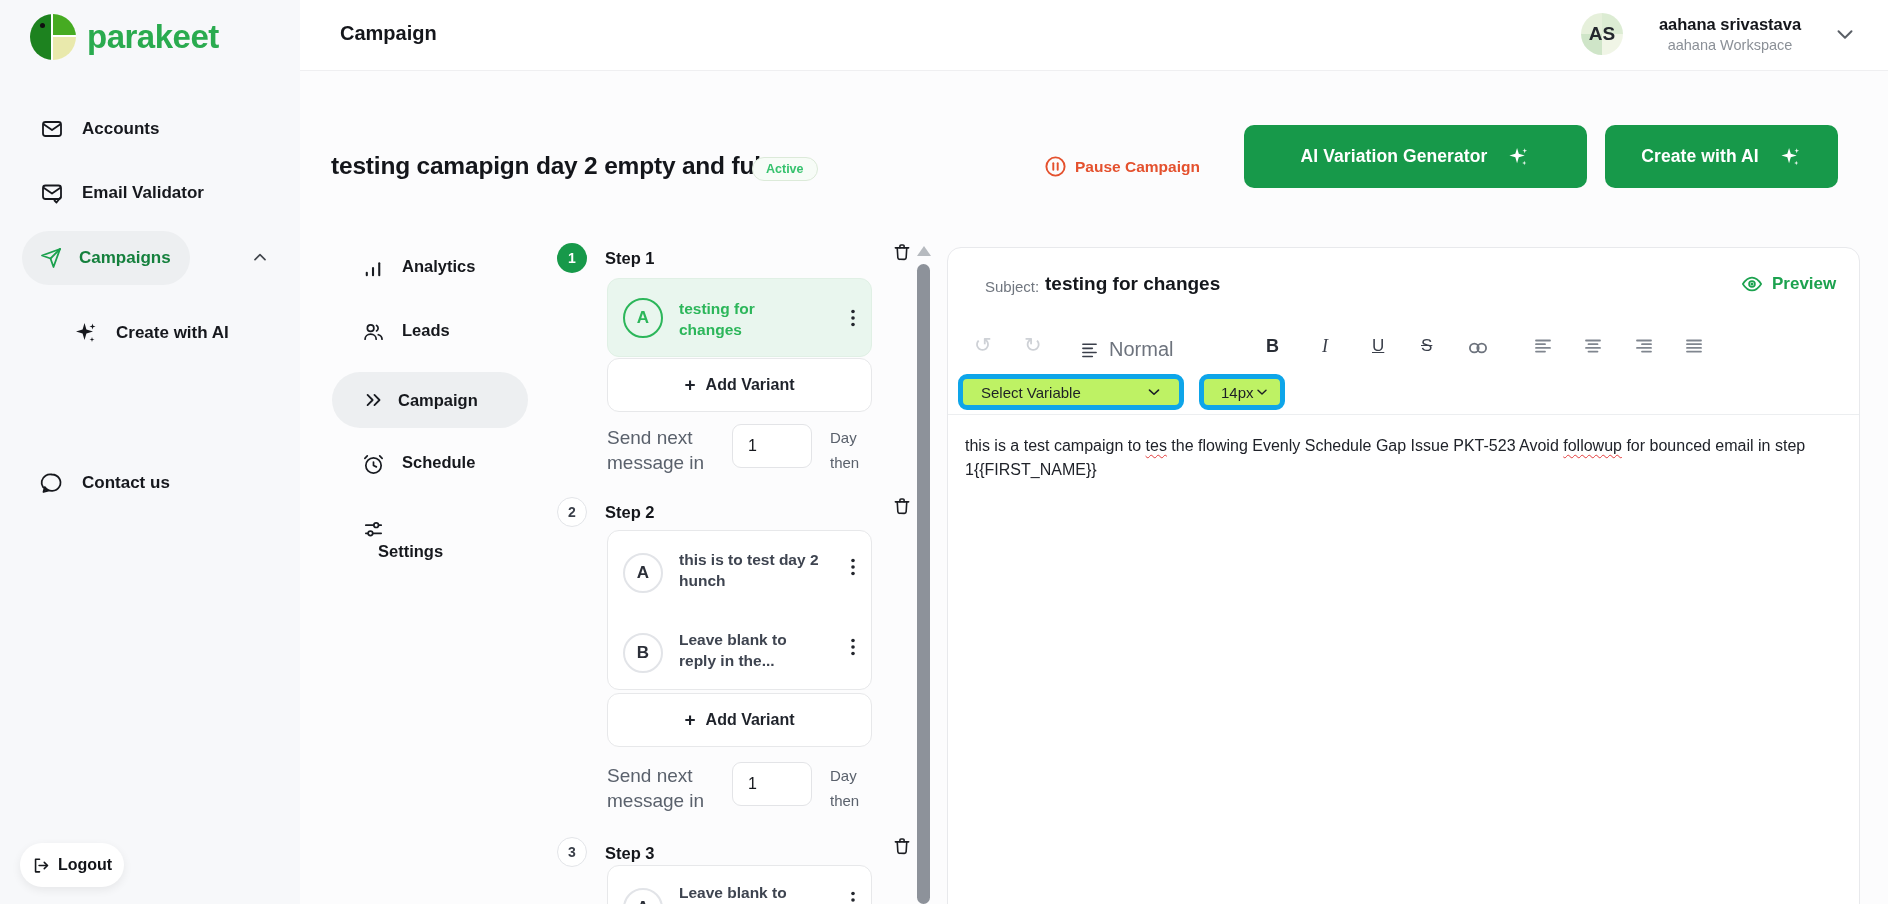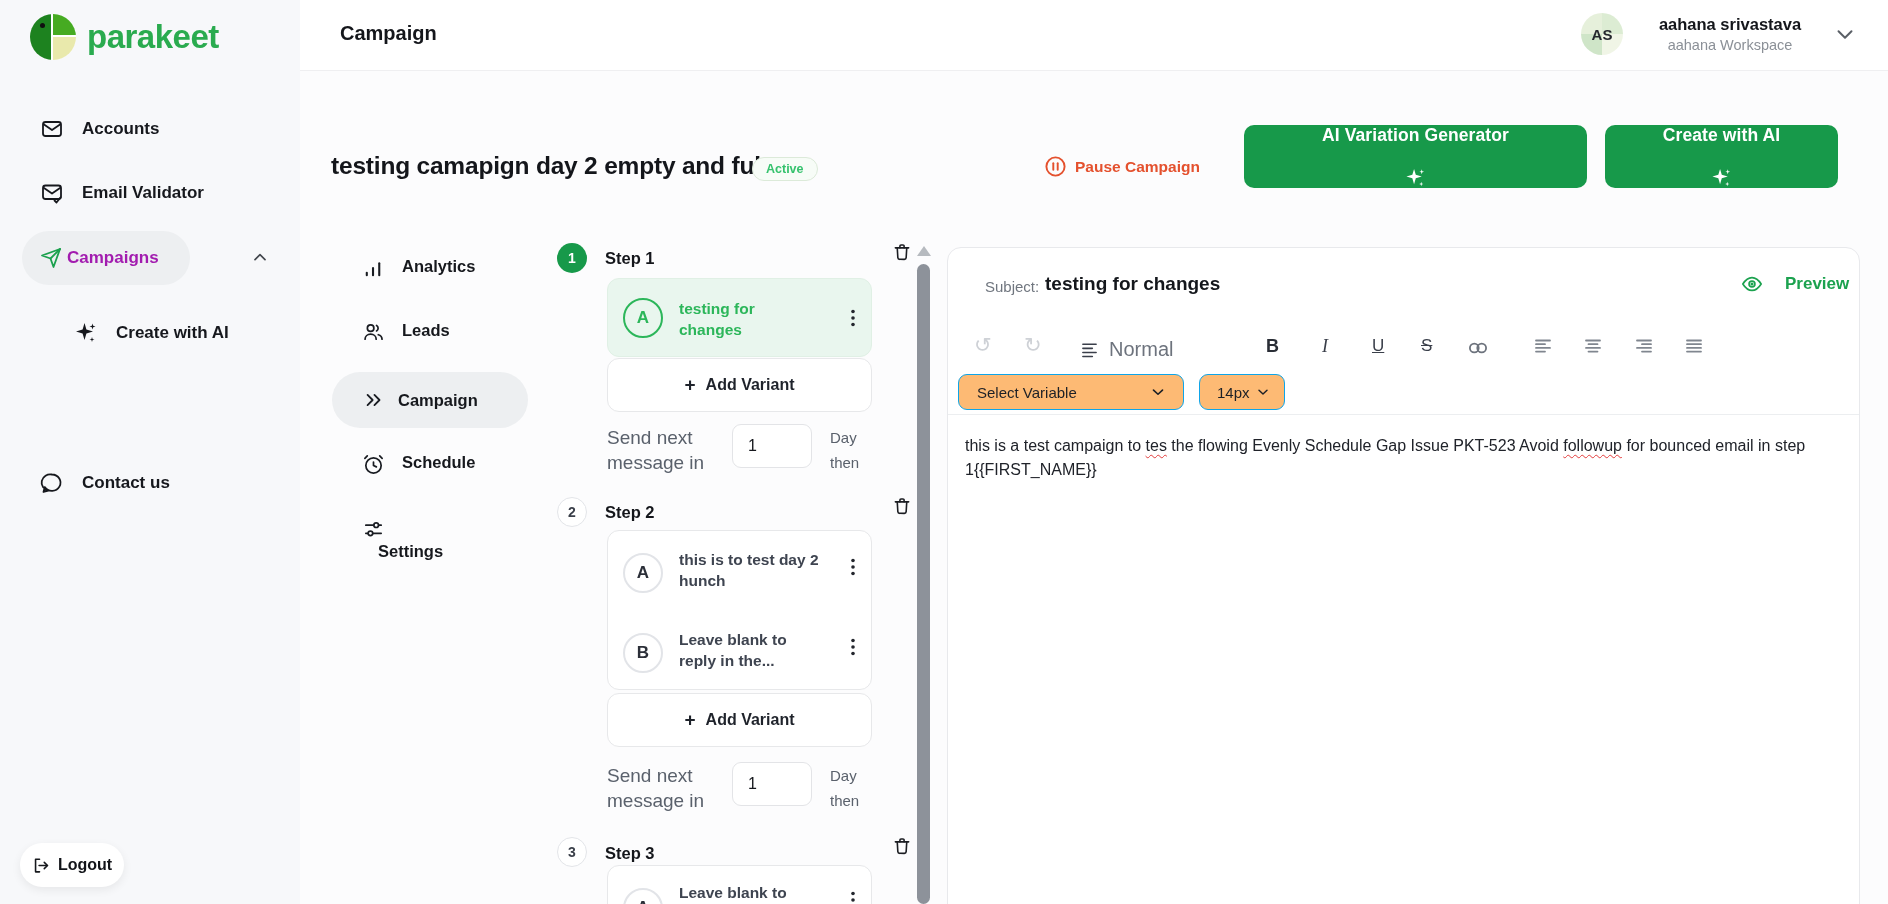--- a/index.html
+++ b/index.html
@@ -14,44 +14,44 @@
   .lm-left { position:absolute; left:0; top:0; width:21px; height:46px; background:#1d821f; }
   .lm-tr   { position:absolute; left:23px; top:0; width:23px; height:21px; background:#46ab22; }
   .lm-br   { position:absolute; left:23px; top:23px; width:23px; height:23px; background:#e9e9ac; }
   .lm-eye  { position:absolute; left:10px; top:9px; width:5px; height:5px; border-radius:50%; background:#101010; }
   .logo-text { font-size:33px; font-weight:bold; color:#2aab4f; letter-spacing:-0.5px; }
   .nav-item { position:absolute; left:0; width:300px; height:32px; display:flex; align-items:center; cursor:pointer; }
   .nav-item .nicon { margin-left:40px; width:24px; height:24px; color:#16181d; }
   .nav-item .nlabel { margin-left:18px; font-size:17px; font-weight:600; color:#16181d; }
   .nav-pill { position:absolute; left:22px; top:231px; width:168px; height:54px; border-radius:27px; background:#edeff1; display:flex; align-items:center; cursor:pointer; }
   .nav-pill .nicon { margin-left:17px; width:24px; height:24px; color:#1ba14e; }
-  .nav-pill .nlabel { margin-left:4px; font-size:17px; font-weight:600; color:#a21caf; }
+  .nav-pill .nlabel { margin-left:16px; font-size:17px; font-weight:600; color:#15803d; }
   .camp-chevron { position:absolute; left:250px; top:248px; color:#42464d; cursor:pointer; }
   .sub-item .nicon { margin-left:74px; }
   .logout { position:absolute; left:20px; top:843px; width:104px; height:44px; background:#ffffff; border-radius:22px; box-shadow:0 3px 10px rgba(0,0,0,0.07); display:flex; align-items:center; justify-content:center; gap:7px; cursor:pointer; }
   .logout .nlabel { font-size:16px; font-weight:bold; color:#121419; }
 
   
   .topbar { position:absolute; left:300px; top:0; width:1588px; height:71px; background:#ffffff; border-bottom:1px solid #efeff1; }
   .topbar-title { position:absolute; left:40px; top:22px; font-size:20px; font-weight:bold; color:#14161b; }
   .userbox { position:absolute; left:1281px; top:13px; display:flex; align-items:center; cursor:pointer; }
-  .avatar { width:42px; height:42px; border-radius:50%; background:conic-gradient(#dcecd3 0 90deg,#f0f5e6 90deg 180deg,#cfe5c8 180deg 270deg,#e6f0db 270deg 360deg); display:flex; align-items:center; justify-content:center; font-size:15px; font-weight:600; color:#25282e; }
+  .avatar { width:42px; height:42px; border-radius:50%; background:conic-gradient(#dcecd3 0 90deg,#f0f5e6 90deg 180deg,#cfe5c8 180deg 270deg,#e6f0db 270deg 360deg); display:flex; align-items:center; justify-content:center; font-size:19px; font-weight:600; color:#25282e; }
   .user-meta { margin-left:17px; width:180px; text-align:center; }
   .user-name { font-size:16.5px; font-weight:bold; color:#14161b; }
   .user-ws { margin-top:3px; font-size:14.5px; color:#8b9097; }
   .user-chevron { margin-left:12px; color:#5a5f66; }
 
   
   .main { position:absolute; left:300px; top:71px; width:1588px; height:833px; background:#fcfcfd; overflow:hidden; }
 
   .campaign-title { position:absolute; left:31px; top:81px; font-size:24.5px; font-weight:bold; color:#14161b; letter-spacing:-0.2px; }
   .badge { position:absolute; left:452px; top:86px; padding:4px 13px; border:1px solid #dcead9; border-radius:13px; background:#f7fcf7; font-size:12.5px; font-weight:600; color:#35c26d; }
   .pause { position:absolute; left:744px; top:84px; display:flex; align-items:center; gap:8px; color:#e4512e; cursor:pointer; }
   .pause .plabel { font-size:15.5px; font-weight:600; }
-  .gbtn { position:absolute; top:54px; height:63px; border:none; border-radius:10px; background:#17994a; color:#ffffff; display:flex; align-items:center; justify-content:center; gap:20px; cursor:pointer;flex-direction:column; }
+  .gbtn { position:absolute; top:54px; height:63px; border:none; border-radius:10px; background:#17994a; color:#ffffff; display:flex; align-items:center; justify-content:center; gap:20px; cursor:pointer; }
   .gbtn .blabel { font-size:17.5px; font-weight:bold; letter-spacing:0.1px; }
   .btn-aivg { left:944px; width:343px; }
   .btn-cwai { left:1305px; width:233px; }
 
   
   .sn-item { position:absolute; display:flex; cursor:pointer; }
   .sn-item .nicon { width:24px; height:24px; color:#191c22; }
   .sn-item .nlabel { margin-left:16px; font-size:16.5px; font-weight:600; color:#16181d; }
   .sn-pill { position:absolute; left:32px; top:301px; width:196px; height:56px; border-radius:28px; background:#edeff1; display:flex; align-items:center; cursor:pointer; }
   .sn-pill .nicon { margin-left:31px; width:22px; height:22px; color:#191c22; }
@@ -79,35 +79,35 @@
   .day-label { position:absolute; width:54px; font-size:15px; color:#5a616c; line-height:25px; }
 
   
   .scroll-up { position:absolute; left:617px; top:175px; width:0; height:0; border-left:7px solid transparent; border-right:7px solid transparent; border-bottom:10px solid #b6babf; cursor:pointer; }
   .scroll-thumb { position:absolute; left:617px; top:193px; width:13px; height:640px; border-radius:7px; background:#8d929a; cursor:pointer; }
 
   
   .panel { position:absolute; left:647px; top:176px; width:913px; height:680px; background:#ffffff; border:1px solid #e8e9ec; border-radius:14px; }
   .subj-label { position:absolute; left:37px; top:30px; font-size:15px; color:#70767f; }
   .subj-value { position:absolute; left:97px; top:25px; font-size:19px; font-weight:bold; color:#14171c; cursor:text; }
-  .preview { position:absolute; left:793px; top:25px; display:flex; align-items:center; gap:22px; color:#1ca24f; cursor:pointer; }
+  .preview { position:absolute; left:793px; top:25px; display:flex; align-items:center; gap:9px; color:#1ca24f; cursor:pointer; }
   .preview .plabel { font-size:17px; font-weight:600; }
   .tb { position:absolute; cursor:pointer; background:none; border:none; font-family:inherit; }
   .tb-undo,.tb-redo { font-size:21px; color:#ced1d6; top:85px; }
   .tb-undo { left:26px; } .tb-redo { left:76px; }
   .tb-style { left:133px; top:90px; display:flex; align-items:center; gap:11px; }
   .tb-style .slabel { font-size:20px; color:#6d737d; }
   .tb-b { left:318px; top:88px; font-size:18px; font-weight:bold; color:#2a2e36; }
   .tb-i { left:374px; top:88px; font-size:18px; font-style:italic; font-family:"Liberation Serif",serif; color:#3a3f4a; }
   .tb-u { left:424px; top:88px; font-size:17px; text-decoration:underline; color:#3a3f4a; }
   .tb-s { left:473px; top:88px; font-size:17px; text-decoration:line-through; color:#3a3f4a; }
   .tb-link { left:519px; top:92px; color:#6d737d; }
   .tb-al { top:90px; color:#80868f; }
   .al1{left:586px;} .al2{left:636px;} .al3{left:687px;} .al4{left:737px;}
-  .sel { position:absolute; top:126px; height:36px; border:1px solid #0ea5e9; border-radius:9px; background:#fdba74; display:flex; align-items:center; cursor:pointer; }
+  .sel { position:absolute; top:126px; height:36px; border:5px solid #0ea5e9; border-radius:9px; background:#bef264; display:flex; align-items:center; cursor:pointer; }
   .sel-var { left:10px; width:226px; padding:0 16px 0 18px; justify-content:space-between; }
   .sel-size { left:251px; width:86px; padding:0 13px 0 17px; justify-content:space-between; }
   .sel .sval { font-size:15px; color:#1d2026; }
   .sel .schev { color:#1d2026; }
   .body-divider { position:absolute; left:0; top:166px; width:100%; border-top:1px solid #eceef0; }
   .email-body { position:absolute; left:17px; top:186px; width:875px; font-size:16px; line-height:24px; color:#20232a; cursor:text; }
   .miss { text-decoration:underline; text-decoration-style:wavy; text-decoration-color:#e23c3c; text-decoration-thickness:1px; text-underline-offset:3px; }
 </style>
 </head>
 <body>

